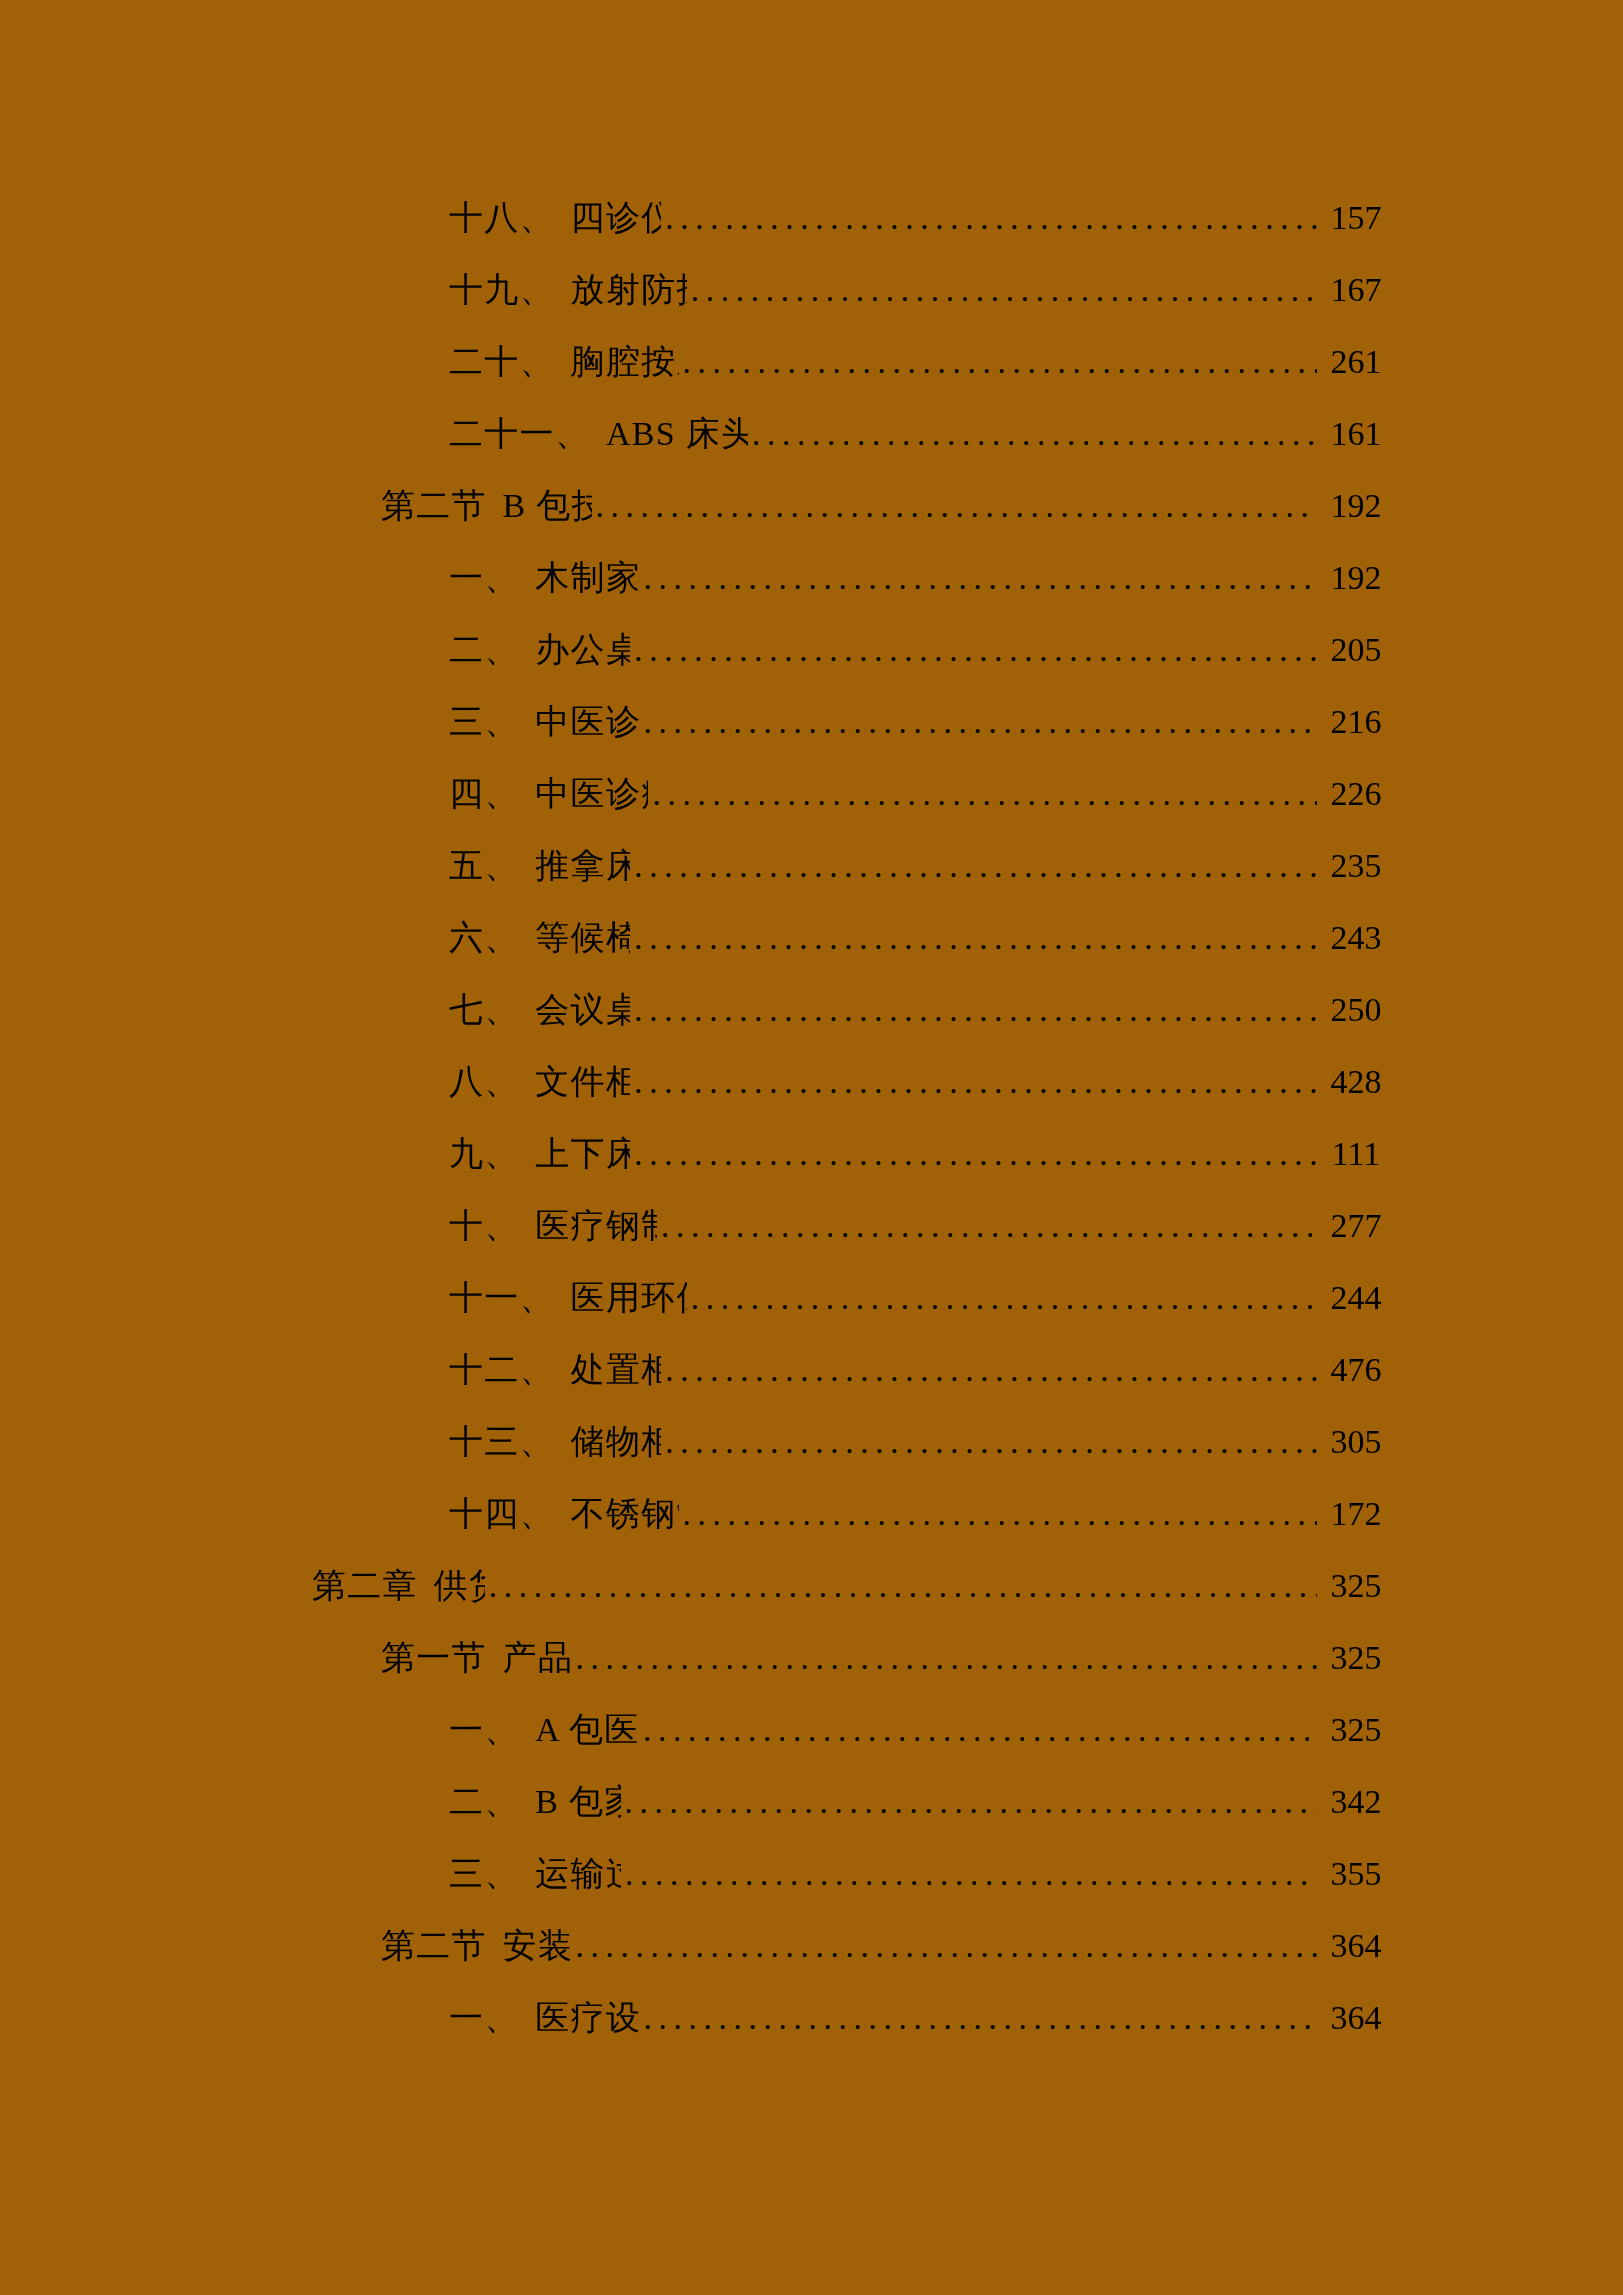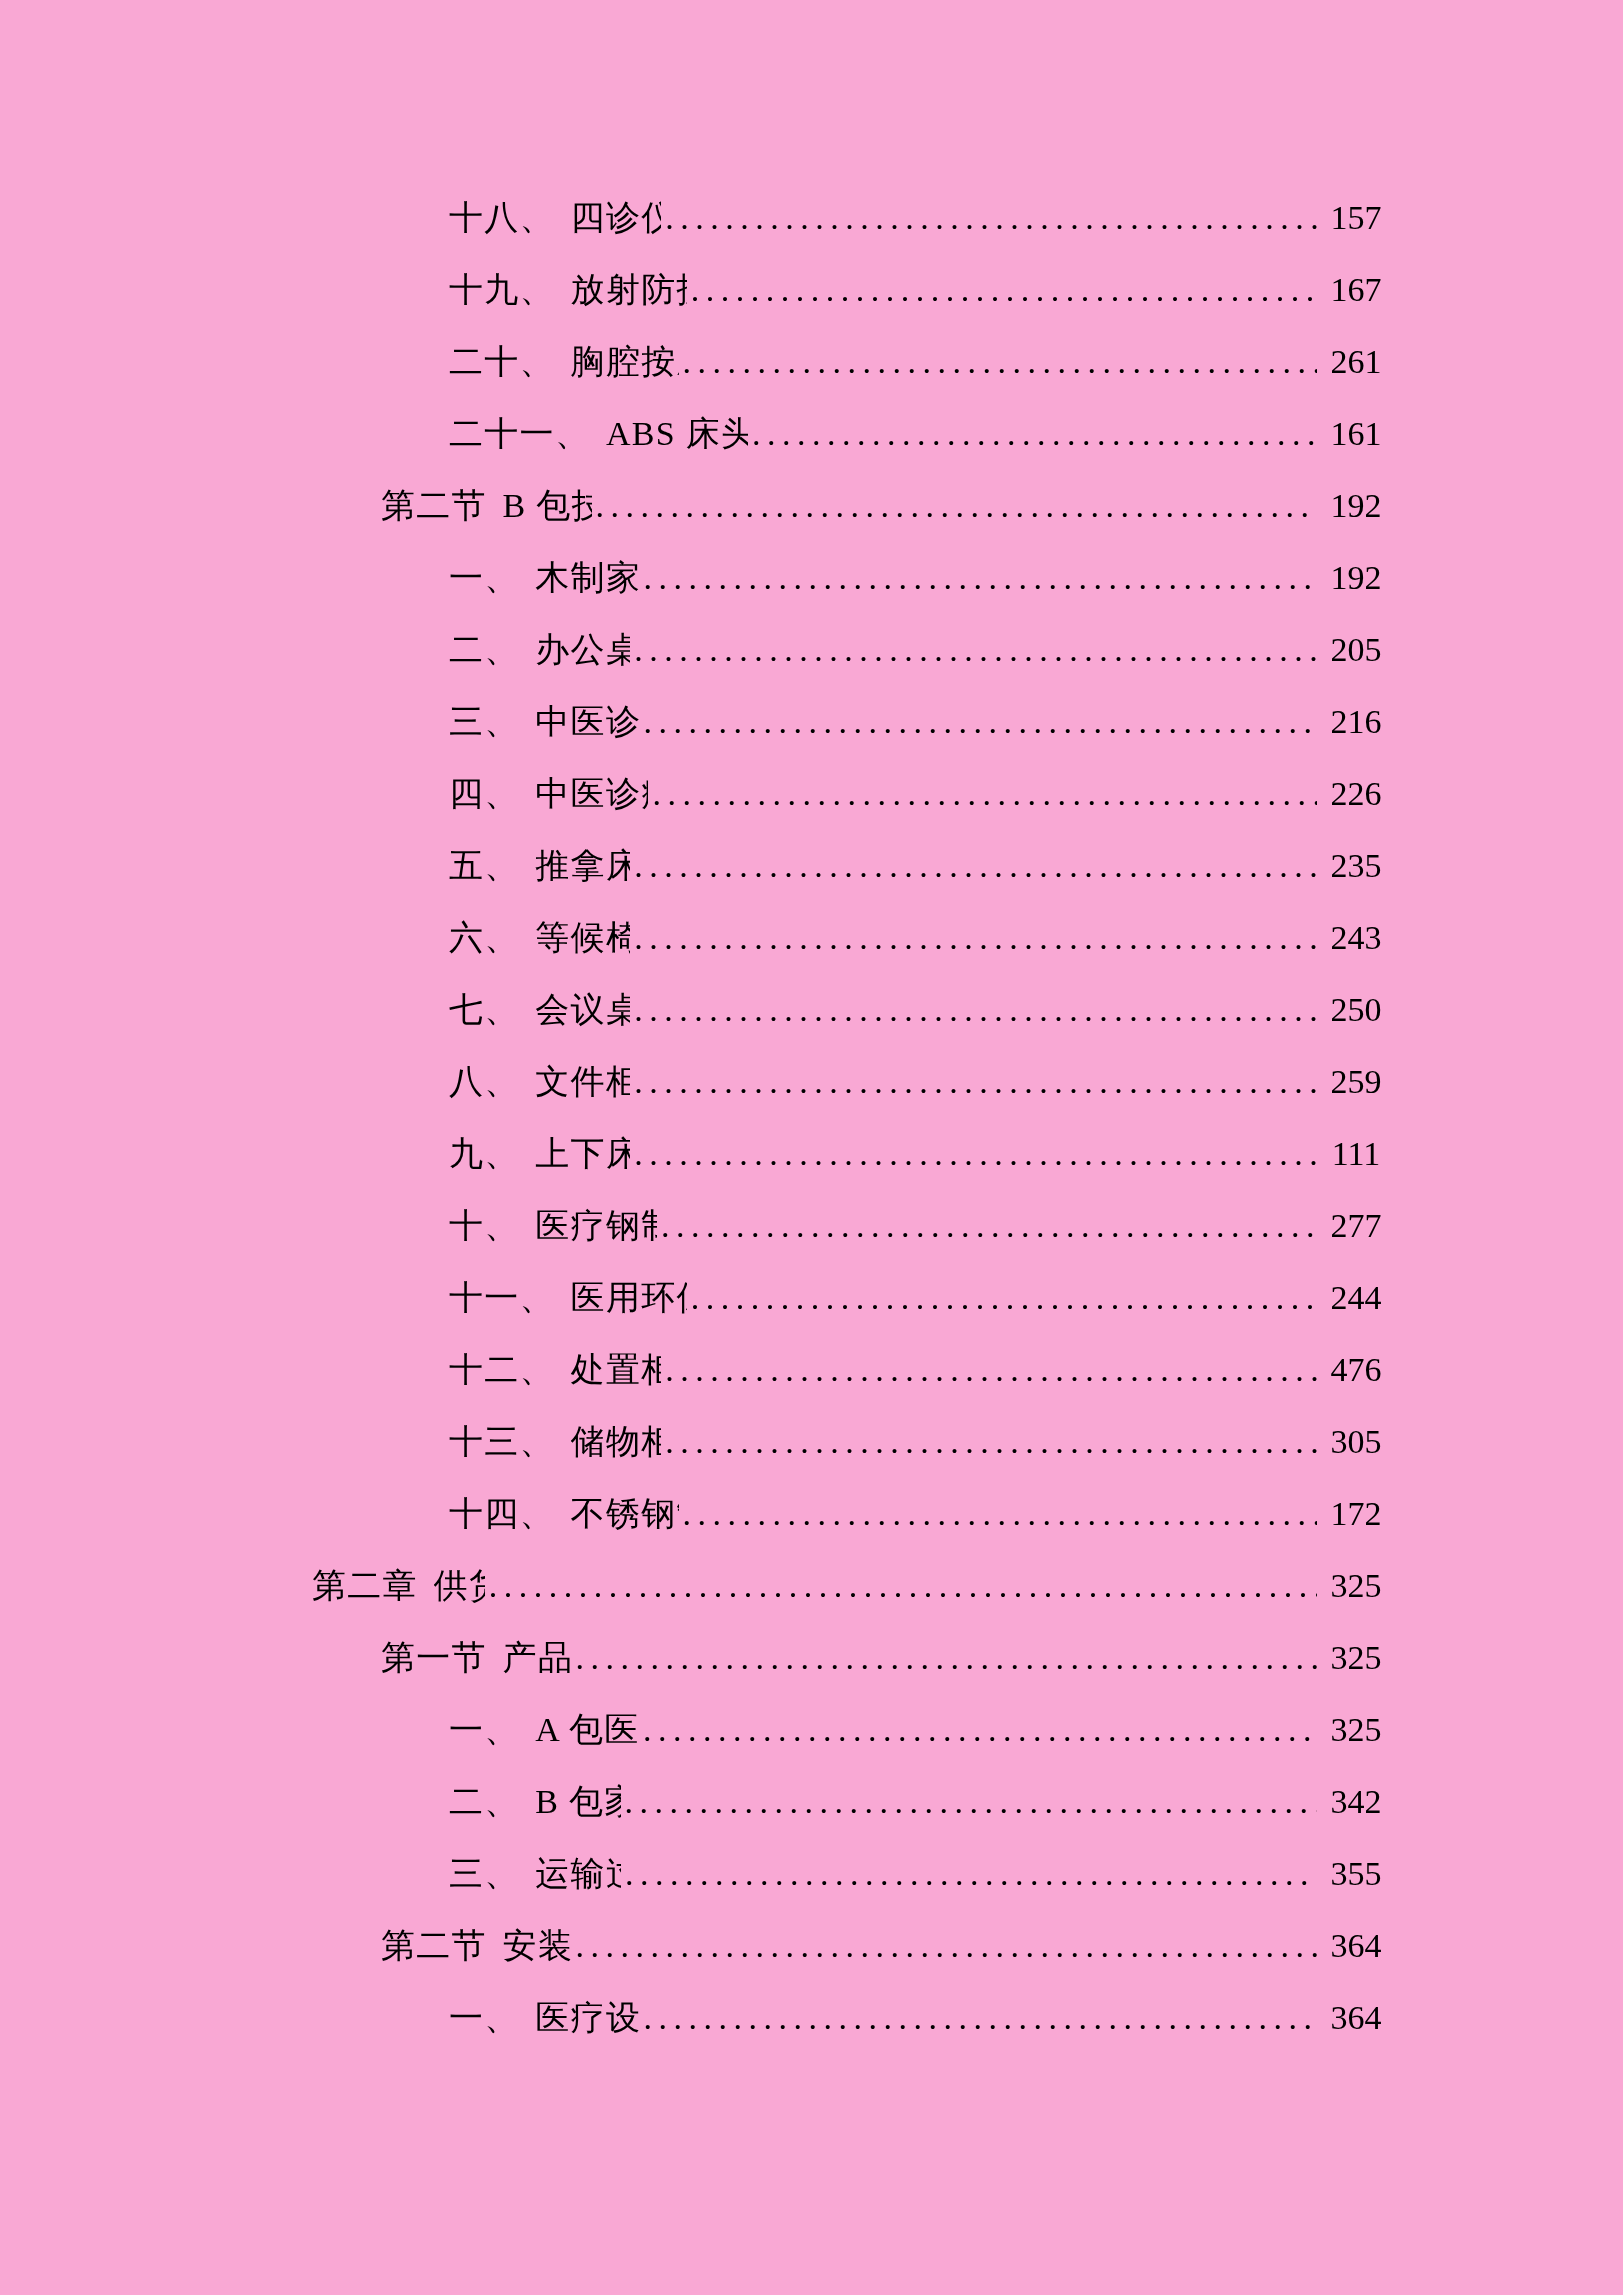--- a/index.html
+++ b/index.html
@@ -58,21 +58,21 @@
   }
   .pg {
     flex: 0 0 auto;
     min-width: 52px;
     text-align: center;
   }
 </style>
 </head>
 <body>
 
-<div class="page" style="background: #f9a8d4; color: rgb(0, 0, 0);">
+<div class="page" style="background: #a16207; color: rgb(0, 0, 0);">
   <div class="toc" id="toc">
   <div class="row lvl-3">
     <span class="num">十八、</span>
     <span class="title">四诊仪技术参数响应</span>
     <span class="dots"></span>
     <span class="pg">157</span>
   </div>
 
   <div class="row lvl-3">
     <span class="num">十九、</span>
@@ -148,21 +148,21 @@
     <span class="num">七、</span>
     <span class="title">会议桌技术参数响应</span>
     <span class="dots"></span>
     <span class="pg">250</span>
   </div>
 
   <div class="row lvl-3">
     <span class="num">八、</span>
     <span class="title">文件柜技术参数响应</span>
     <span class="dots"></span>
-    <span class="pg">259</span>
+    <span class="pg">428</span>
   </div>
 
   <div class="row lvl-3">
     <span class="num">九、</span>
     <span class="title">上下床技术参数响应</span>
     <span class="dots"></span>
     <span class="pg">111</span>
   </div>
 
   <div class="row lvl-3">

